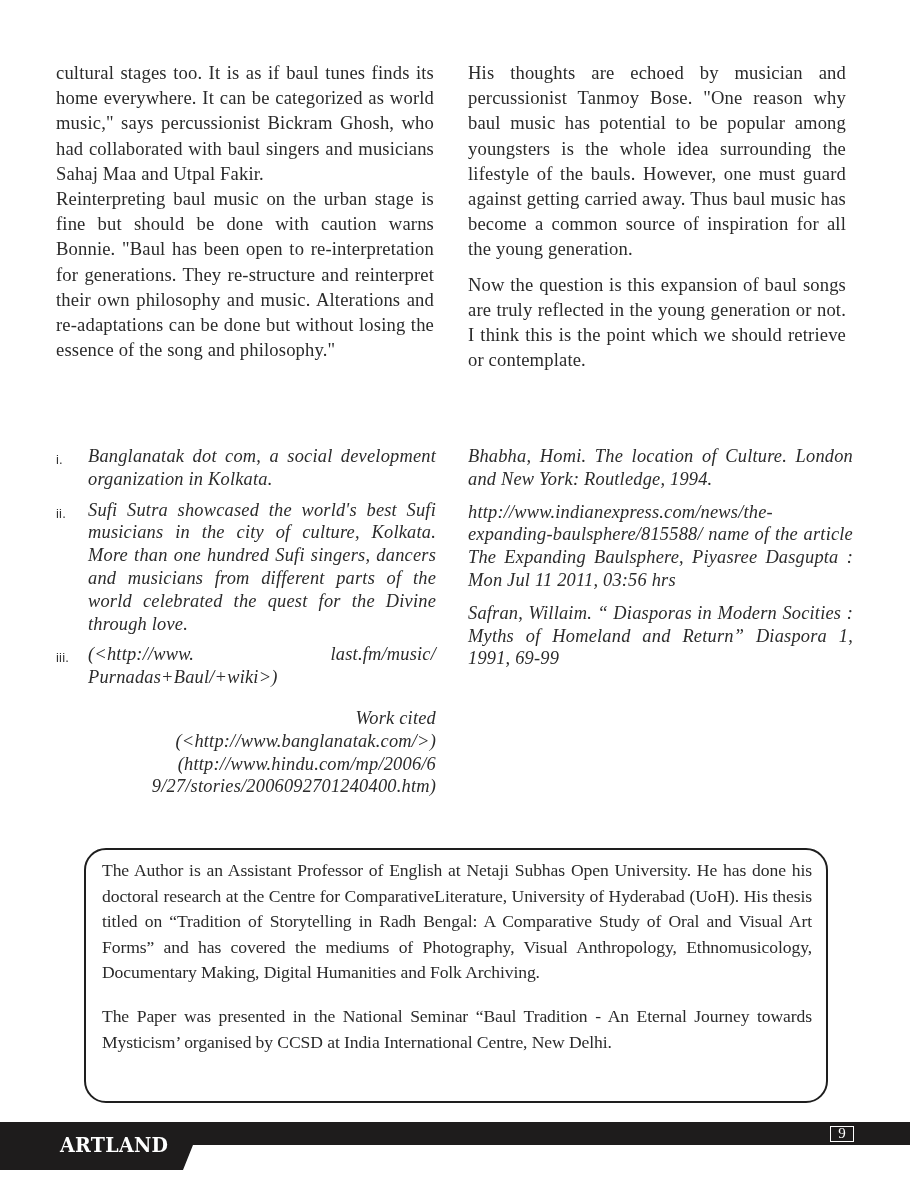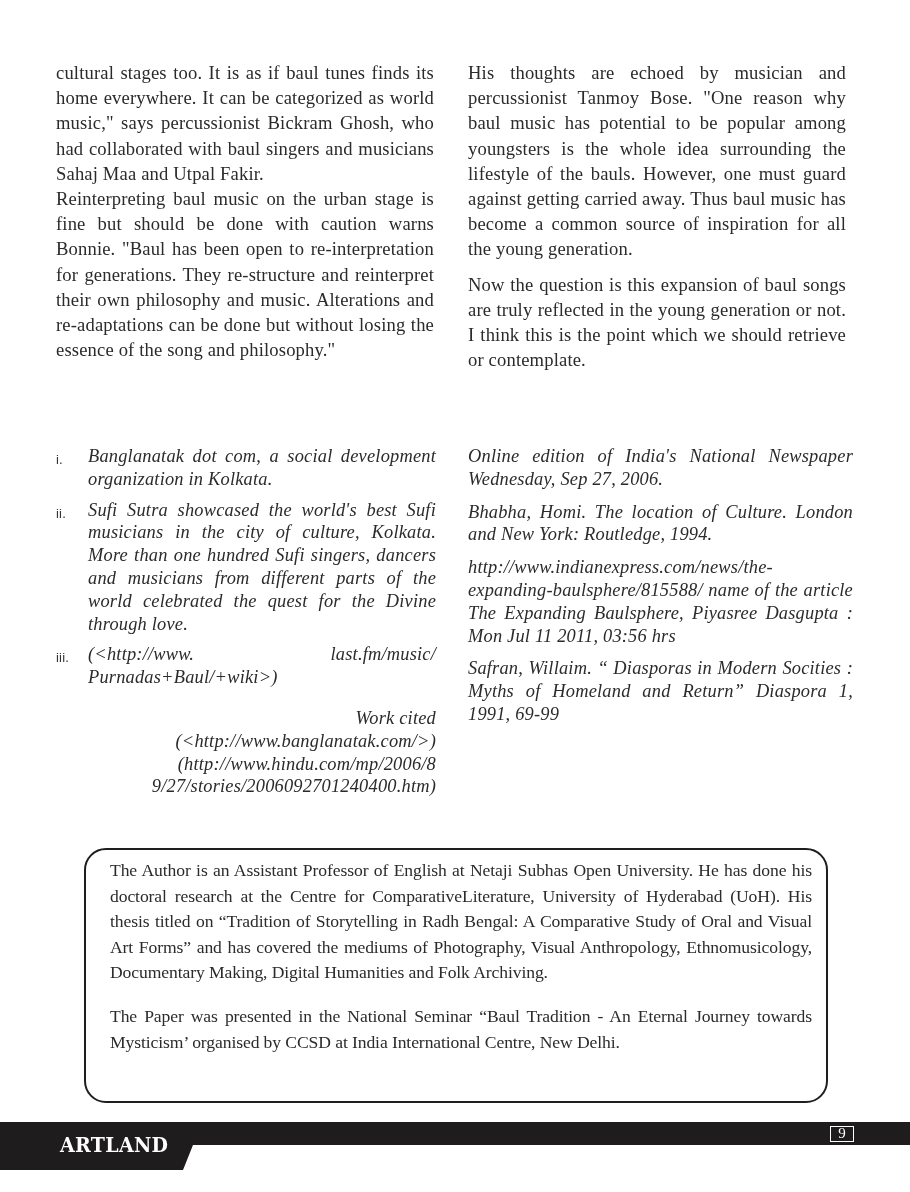--- a/index.html
+++ b/index.html
@@ -34,21 +34,21 @@
     padding-top: 4px; color: #333;
   }
   .note-text { flex: 1; }
   .works { margin-left: 32px; margin-top: 18px; text-align: right; }
   .works div { white-space: nowrap; }
   .ref { margin-bottom: 10px; }
 
   #author-box {
     position: absolute; left: 84px; top: 848px; width: 744px; height: 255px;
     border: 2px solid #1e1e1e; border-radius: 22px; box-sizing: border-box;
-    padding: 8px 14px 0 24px;
+    padding: 8px 14px 0 16px;
     font-family: "Liberation Serif", "DejaVu Serif", serif;
     font-size: 17.6px; line-height: 25.6px; text-align: justify;
     letter-spacing: -0.1px;
   }
   #author-box p { margin: 0; }
   #author-box p + p { margin-top: 18px; }
 
   #footer-bar {
     position: absolute; left: 0; top: 1122px; width: 910px; height: 23px;
     background: #1e1c1c;
@@ -93,27 +93,26 @@
     <span class="note-num">ii.</span>
     <span class="note-text">Sufi Sutra showcased the world's best Sufi musicians in the city of culture, Kolkata. More than one hundred Sufi singers, dancers and musicians from different parts of the world celebrated the quest for the Divine through love.</span>
   </div>
   <div class="note-item">
     <span class="note-num">iii.</span>
     <span class="note-text">(&lt;http://www. last.fm/music/ Purnadas+Baul/+wiki&gt;)</span>
   </div>
   <div class="works">
     <div>Work cited</div>
     <div>(&lt;http://www.banglanatak.com/&gt;)</div>
-    <div>(http://www.hindu.com/mp/2006/8</div>
+    <div>(http://www.hindu.com/mp/2006/6</div>
     <div>9/27/stories/2006092701240400.htm)</div>
   </div>
 </div>
 
 <div id="notes-right" class="notes">
-  <div class="ref">Online edition of India's National Newspaper Wednesday, Sep 27, 2006.</div>
   <div class="ref">Bhabha, Homi. The location of Culture. London and New York: Routledge, 1994.</div>
   <div class="ref">http://www.indianexpress.com/news/the-expanding-baulsphere/815588/ name of the article The Expanding Baulsphere, Piyasree Dasgupta : Mon Jul 11 2011, 03:56 hrs</div>
   <div class="ref">Safran, Willaim. “ Diasporas in Modern Socities : Myths of Homeland and Return” Diaspora 1, 1991, 69-99</div>
 </div>
 
 <div id="author-box">
   <p>The Author is an Assistant Professor of English at Netaji Subhas Open University. He has done his doctoral research at the Centre for ComparativeLiterature, University of Hyderabad (UoH). His thesis titled on “Tradition of Storytelling in Radh Bengal: A Comparative Study of Oral and Visual Art Forms” and has covered the mediums of Photography, Visual Anthropology, Ethnomusicology, Documentary Making, Digital Humanities and Folk Archiving.</p>
   <p>The Paper was presented in the National Seminar “Baul Tradition - An Eternal Journey towards Mysticism’ organised by CCSD at India International Centre, New Delhi.</p>
 </div>
 

